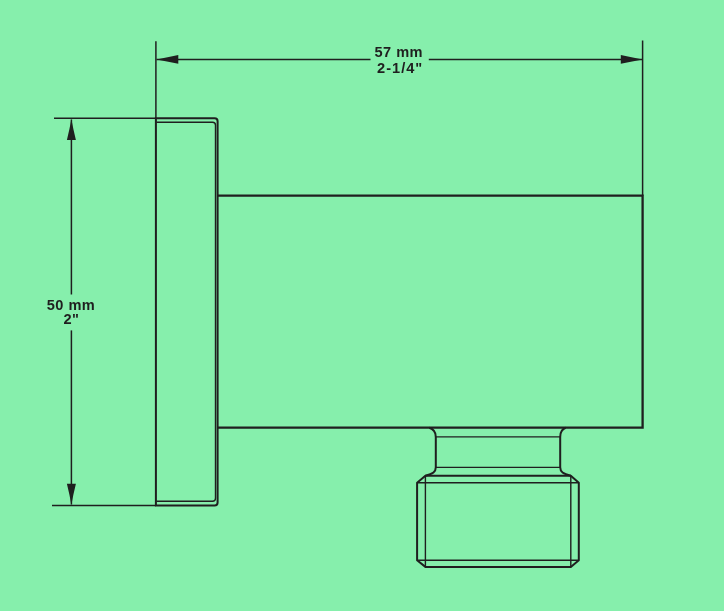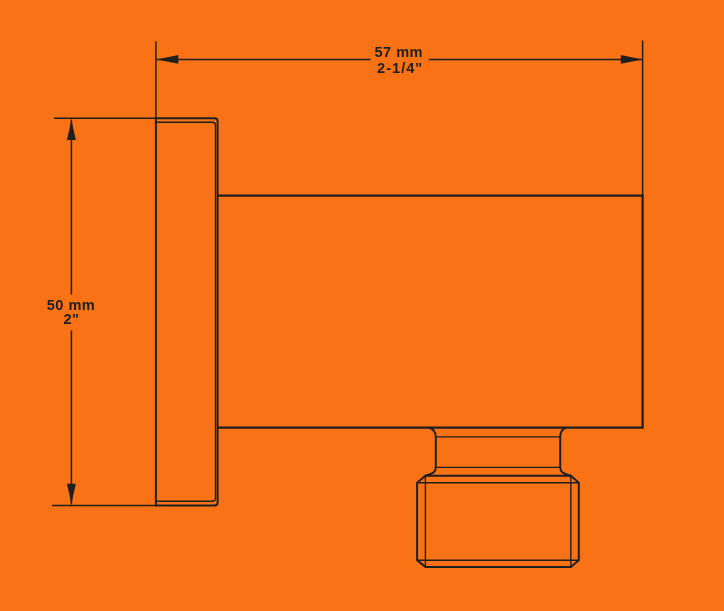--- a/index.html
+++ b/index.html
@@ -1,16 +1,16 @@
 <!DOCTYPE html>
 <html><head>
 <meta charset="utf-8">
 <style>
   html,body{margin:0;padding:0;background:#ffffff;}
-  #stage{position:relative;width:724px;height:611px;background:#f97316;overflow:hidden;}
+  #stage{position:relative;width:724px;height:611px;background:#86efac;overflow:hidden;}
   svg{position:absolute;left:0;top:0;}
   text{font-family:"Liberation Sans",sans-serif;font-weight:bold;fill:#1f1f1f;letter-spacing:0.45px;}
 </style>
 </head>
 <body>
 <div id="stage">
 <svg width="724" height="611" viewBox="0 0 724 611" fill="none">
 
   <line x1="155.9" y1="41.2" x2="155.9" y2="118.3" stroke="#1f1f1f" stroke-width="1.5"></line>
 

